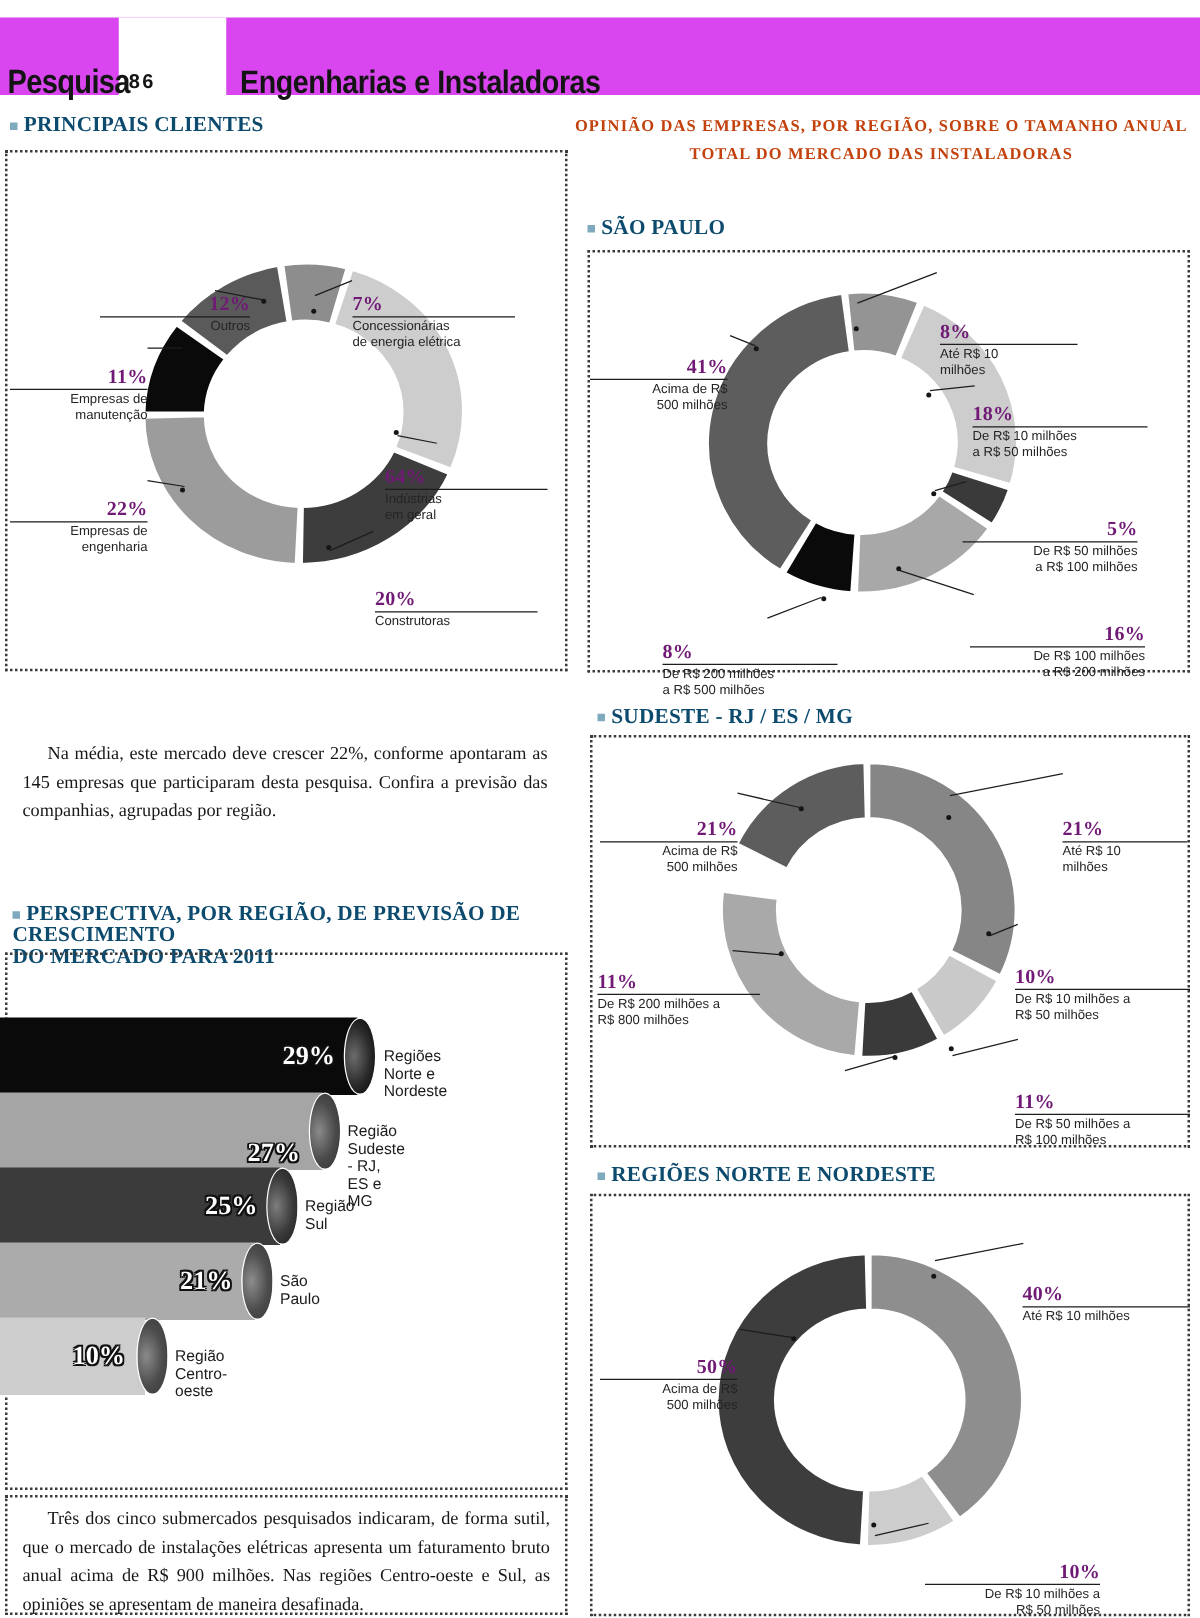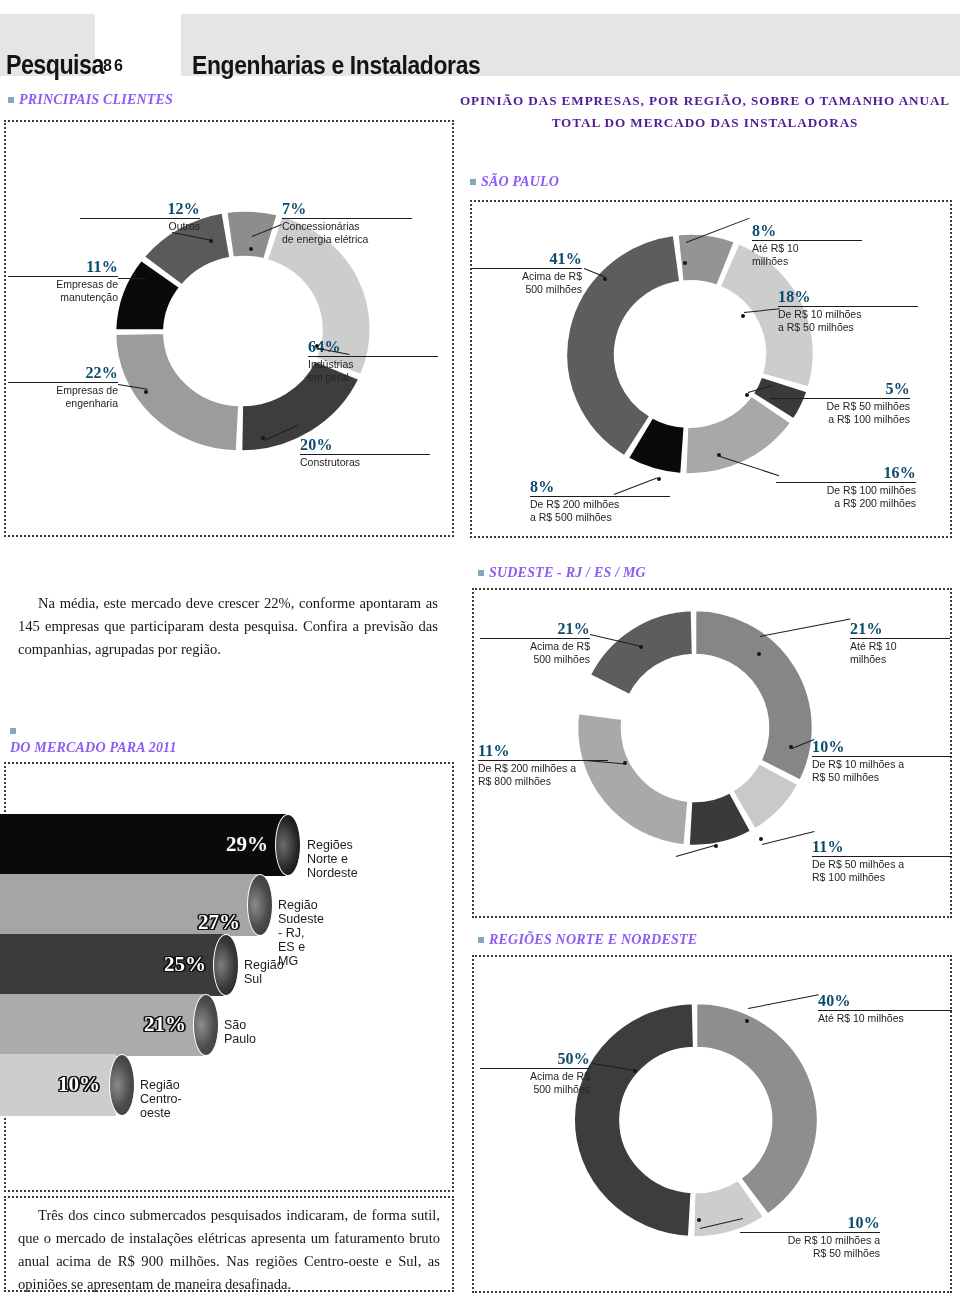--- a/index.html
+++ b/index.html
@@ -7,50 +7,50 @@
     width:960px;height:1294px;
     background:#ffffff;
     font-family:"Liberation Sans", sans-serif;
     color:#1a1a1a;
     position:relative;
     overflow:hidden;
   }
   .page{position:relative;width:960px;height:1294px;}
 
   
-  .hdr{position:absolute;left:0;top:14px;width:960px;height:62px;background:#e5e5e5;}
+  .hdr{position:absolute;left:0;top:14px;width:960px;height:62px;background:#d946ef;}
   .hdr-gap{position:absolute;left:95px;top:0;width:86px;height:62px;background:#ffffff;}
   .hdr-kicker{position:absolute;left:6px;top:38px;font-size:27px;line-height:27px;
     font-weight:700;color:#141414;letter-spacing:-0.6px;
     font-family:"Liberation Sans Narrow","Liberation Sans",sans-serif;
     transform:scaleX(.86);transform-origin:left center;}
   .hdr-page{position:absolute;left:103px;top:44px;font-size:16px;line-height:16px;
     font-weight:600;color:#141414;letter-spacing:2px;}
   .hdr-title{position:absolute;left:192px;top:38px;font-size:26px;line-height:26px;
     font-weight:700;color:#141414;letter-spacing:-0.4px;
     font-family:"Liberation Sans Narrow","Liberation Sans",sans-serif;
     transform:scaleX(.88);transform-origin:left center;}
 
   
   .sec-h{position:absolute;font-family:"Liberation Serif",serif;font-weight:700;
-    font-size:14px;line-height:16px;letter-spacing:.2px;color:#8b5cf6;font-style:italic;}
+    font-size:17px;line-height:16px;letter-spacing:.2px;color:#0c4a6e;}
   .sec-h .bul{display:inline-block;width:6px;height:6px;background:#7fa9bd;
     margin-right:5px;vertical-align:1px;}
 
   
   .dbox{position:absolute;border:2px dotted #3b3b3b;box-sizing:border-box;}
 
   
   .body-txt{position:absolute;font-family:"Liberation Serif",serif;font-size:14.6px;
     line-height:23px;color:#171717;text-align:justify;}
   .body-txt .ind{display:inline-block;width:20px;}
 
   
   .pct{font-family:"Liberation Serif",serif;font-weight:700;font-size:16px;
-    line-height:17px;color:#0c4a6e;letter-spacing:.2px;}
+    line-height:17px;color:#701a75;letter-spacing:.2px;margin-top:35px;}
   .cap{font-family:"Liberation Sans",sans-serif;font-size:10.5px;line-height:13px;
     color:#242424;}
   .lbl{position:absolute;}
   .lbl.r{text-align:right;}
   .rule{height:1.3px;background:#1d1d1d;margin:1px 0 1px 0;}
 
   
   .leader{position:absolute;background:#1d1d1d;height:1.3px;transform-origin:left center;}
   .dot{position:absolute;width:4px;height:4px;border-radius:50%;background:#151515;}
 
@@ -72,21 +72,21 @@
 
   <div class="hdr">
     <div class="hdr-gap"></div>
     <div class="hdr-kicker">Pesquisa</div>
     <div class="hdr-page">86</div>
     <div class="hdr-title">Engenharias e Instaladoras</div>
   </div>
 
   <div style="position:absolute;left:455px;top:90px;width:500px;text-align:center;
               font-family:'Liberation Serif',serif;font-weight:700;font-size:13.2px;
-              line-height:22px;letter-spacing:.9px;color:#4c1d95;">
+              line-height:22px;letter-spacing:.9px;color:#c2410c;">
     <div style="text-transform:uppercase;font-variant:small-caps;">Opinião das empresas, por região, sobre o tamanho anual</div>
     <div style="text-transform:uppercase;font-variant:small-caps;font-family:Liberation Serif, serif;">total do mercado das instaladoras</div>
   </div>
 
   <div class="sec-h" style="left:8px;top:92px;">
     <span class="bul"></span><span>PRINCIPAIS CLIENTES</span>
   </div>
   <div class="dbox" style="left:4px;top:120px;width:450px;height:417px;"></div>
 
   <svg width="270" height="270" style="position:absolute;left:108px;top:196px;">
@@ -299,21 +299,21 @@
   <div class="lbl r" style="left:480px;top:620px;width:110px;">
     <div class="pct">21%</div>
     <div class="rule"></div>
     <div class="cap">Acima de R$</div>
     <div class="cap">500 milhões</div>
   </div>
   <div class="leader" style="left:590px;top:634px;width:52px;transform:rotate(13deg);"></div>
   <div class="dot" style="left:639px;top:645px;"></div>
 
   <div class="sec-h" style="left:10px;top:722px;width:440px;line-height:17px;">
-    <span class="bul"></span><br>
+    <span class="bul"></span><span>PERSPECTIVA, POR REGIÃO, DE PREVISÃO DE CRESCIMENTO</span><br>
     <span>DO MERCADO PARA 2011</span>
   </div>
   <div class="dbox" style="left:4px;top:762px;width:450px;height:430px;"></div>
 
   <div class="barwrap">
     <div class="bar" style="left:-4px;top:814px;width:290px;background:#0a0a0a;"></div>
     <div class="barcap" style="left:275px;top:814px;
          background:radial-gradient(ellipse at 30% 50%, #6c6c6c 0%, #2a2a2a 55%, #050505 100%);
          border:1.5px solid #ffffff;box-sizing:border-box;"></div>
     <div class="barpct" style="left:226px;top:832px;">29%</div>

